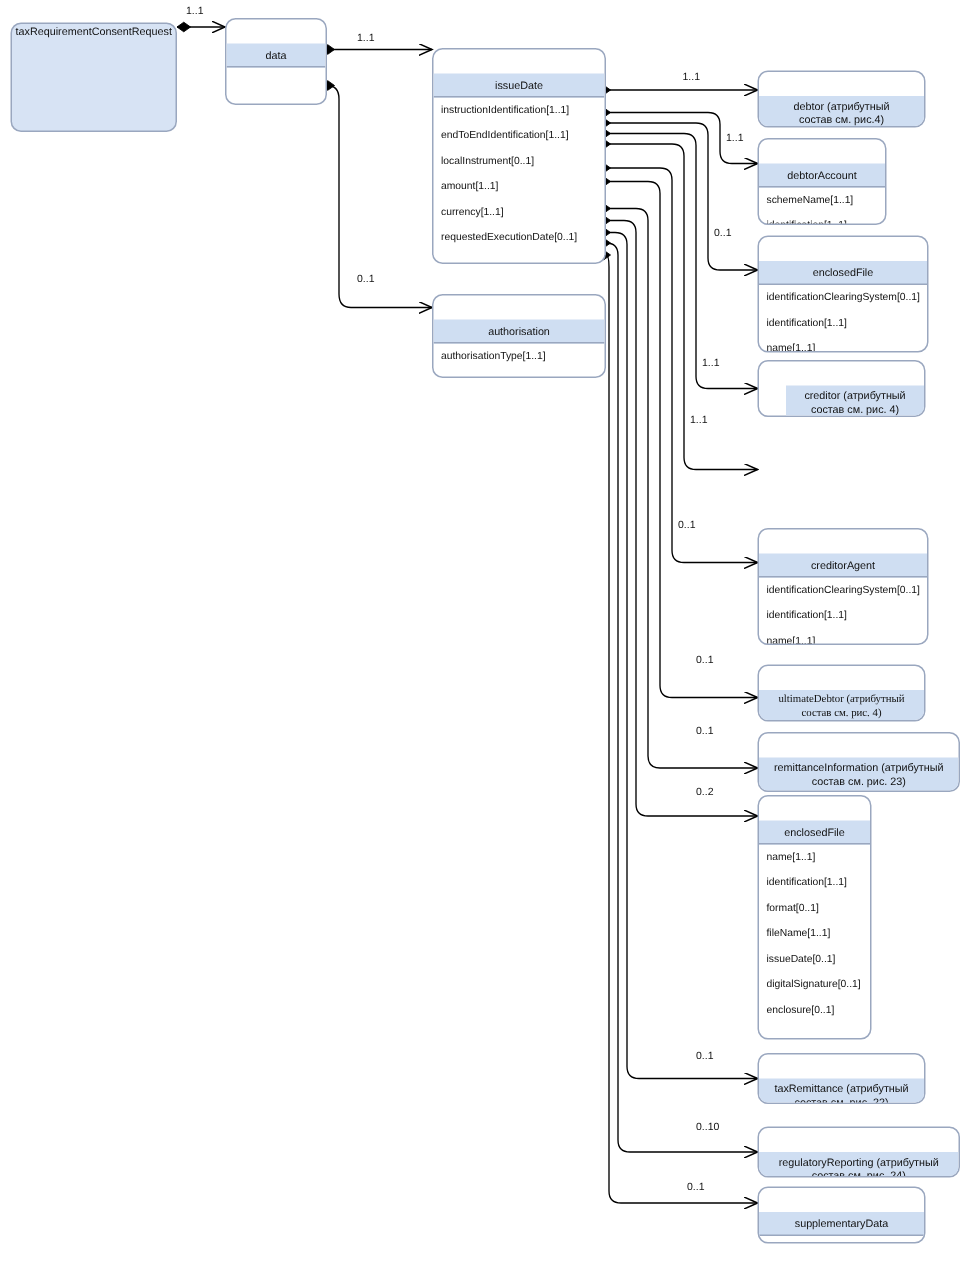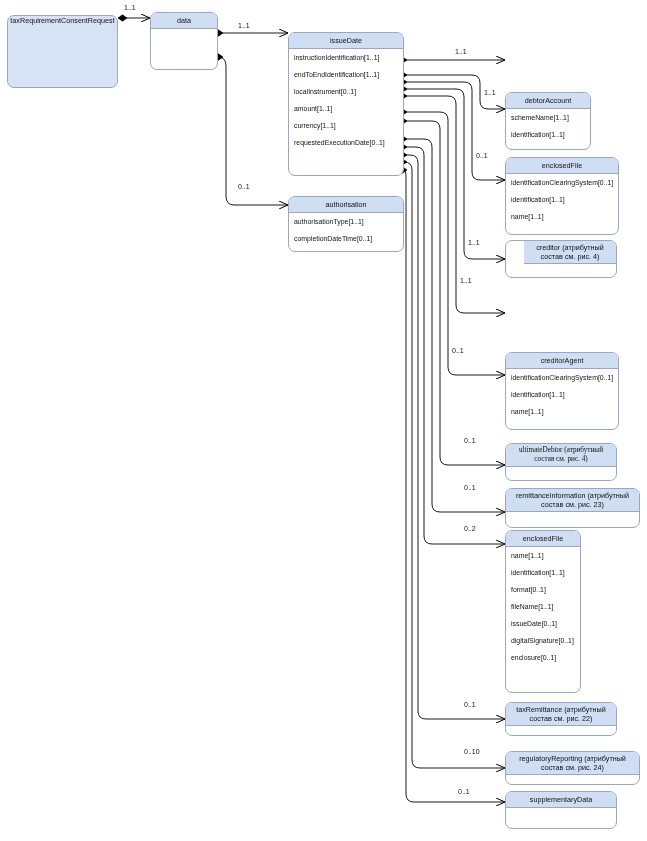--- a/index.html
+++ b/index.html
@@ -4,21 +4,21 @@
 <style>
   html,body{margin:0;padding:0;background:#ffffff;}
   body{width:647px;height:841px;position:relative;overflow:hidden;
        font-family:"Liberation Sans","DejaVu Sans",sans-serif;color:#111;}
   #canvas{position:absolute;left:0;top:0;width:647px;height:841px;}
   svg#wires{position:absolute;left:0;top:0;width:647px;height:841px;overflow:visible;}
 
   .box{position:absolute;box-sizing:border-box;border:1px solid #9aa7bf;
        border-radius:7px;background:#ffffff;overflow:hidden;}
   .box .hdr{box-sizing:border-box;background:#cfdef2;border-bottom:1px solid #9aa7bf;
-       text-align:center;font-size:7.2px;line-height:9px;padding:3px 2px 3px 2px;color:#111;}
+       text-align:center;font-size:7.2px;line-height:9px;padding:3px 2px 3px 2px;color:#111;margin-top:16px;}
   .box .hdr.two{padding:2px 2px 2px 2px;}
   .box .body{box-sizing:border-box;padding:0;}
   .attr{font-size:6.9px;line-height:9px;padding:4px 0 4px 5px;color:#111;white-space:nowrap;}
   .solid{position:absolute;box-sizing:border-box;border:1px solid #9aa7bf;border-radius:7px;
        background:#d7e3f4;display:flex;justify-content:center;
        font-size:7.2px;color:#111;text-align:center;}
   .mlabel{position:absolute;font-size:7px;color:#111;white-space:nowrap;}
   .empty{height:100%;}
 </style>
 </head>
@@ -126,20 +126,27 @@
   </div>
 
   <div class="box" style="left:288px;top:196px;width:116px;height:56px;">
     <div class="hdr">authorisation</div>
     <div class="body">
       <div class="attr">authorisationType[1..1]</div>
       <div class="attr">completionDateTime[0..1]</div>
     </div>
   </div>
 
+  <div class="box" style="left:505px;top:47px;width:112px;height:38px;">
+    <div class="hdr two">
+      <div>debtor (атрибутный</div>
+      <div>состав см. рис.4)</div>
+    </div>
+    <div class="body empty"></div>
+  </div>
 
   <div class="box" style="left:505px;top:92px;width:86px;height:58px;">
     <div class="hdr">debtorAccount</div>
     <div class="body">
       <div class="attr">schemeName[1..1]</div>
       <div class="attr">identification[1..1]</div>
     </div>
   </div>
 
   <div class="box" style="left:505px;top:157px;width:114px;height:78px;">

